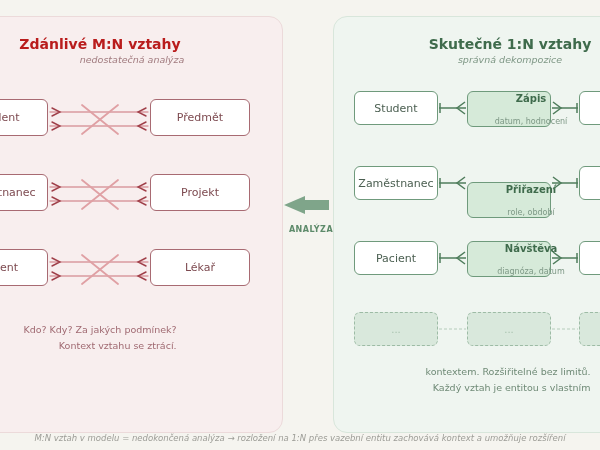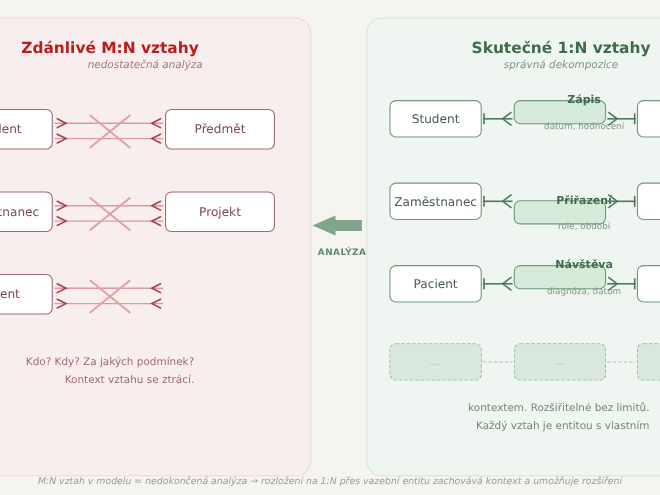--- a/index.html
+++ b/index.html
@@ -63,21 +63,21 @@
     }
     .ebox-right {
       background: #ffffff;
       border: 1.5px solid #6f9a7c;
       color: #4a5e50;
       width: 84px; height: 34px;
     }
     .ebox-assoc {
       background: #d6ead9;
       border: 1.5px solid #6f9a7c;
-      width: 84px; height: 22px; padding-left: 44px;
+      width: 84px; height: 36px; padding-left: 44px;
     }
     .assoc-name { font-weight: bold; font-size: 10px; color: #3f6b4c; }
     .assoc-attrs { font-size: 8px; color: #7e9886; margin-top: 13px; }
 
     .ebox-ghost {
       background: #d9e8dc;
       border: 1.2px dashed #9dbba5;
       width: 84px; height: 34px;
       color: #a8c2ae;
       font-size: 10px;
@@ -135,20 +135,23 @@
 
   <div class="ebox ebox-left" style="left:-52px; top:174px;">
     <span>Zaměstnanec</span>
   </div>
   <div class="ebox ebox-left" style="left:150px; top:174px;">
     <span>Projekt</span>
   </div>
 
   <div class="ebox ebox-left" style="left:-52px; top:249px;">
     <span>Pacient</span>
+  </div>
+  <div class="ebox ebox-left" style="left:150px; top:249px;">
+    <span>Lékař</span>
   </div>
 
   <div class="note left-note">
     <div>Kdo? Kdy? Za jakých podmínek?</div>
     <div>Kontext vztahu se ztrácí.</div>
   </div>
 
   <div class="panel panel-right"></div>
   <div class="title right-title">Skutečné 1:N vztahy</div>
   <div class="subtitle right-sub">správná dekompozice</div>

